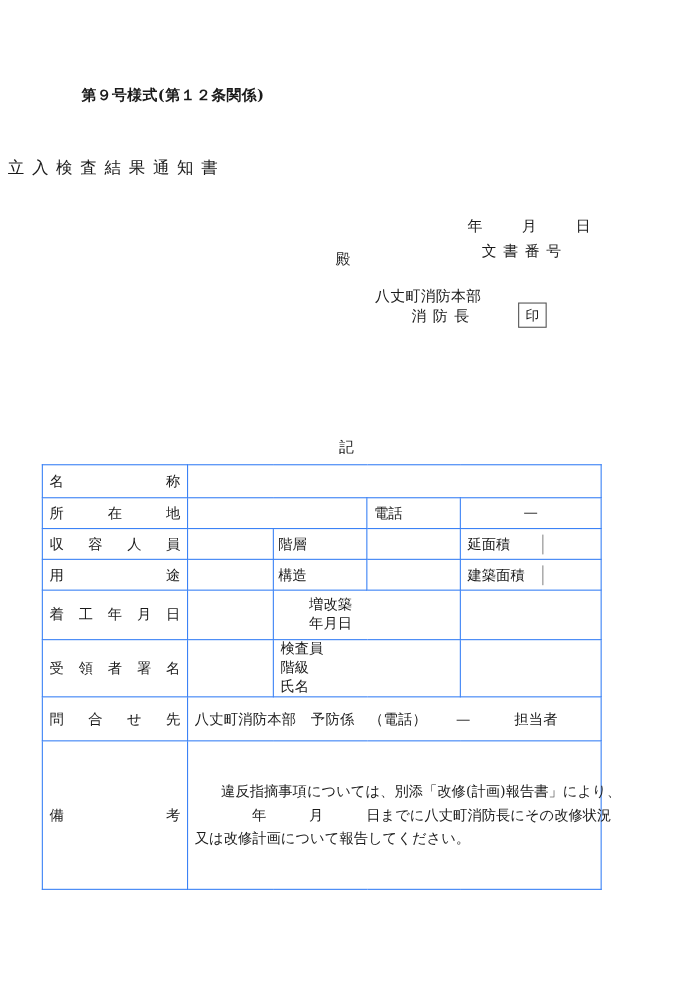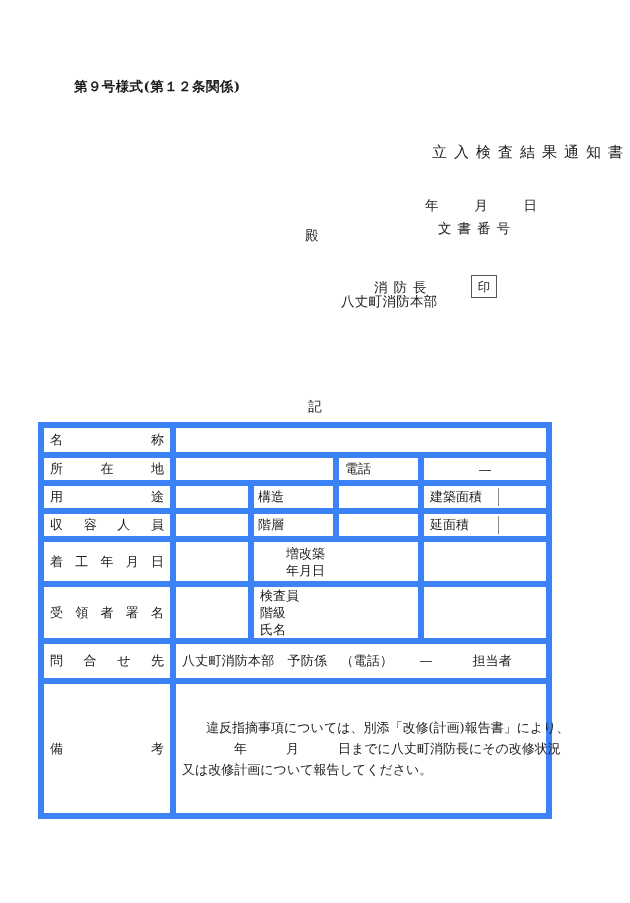--- a/index.html
+++ b/index.html
@@ -29,21 +29,21 @@
     letter-spacing: 0.4px;
     white-space: nowrap;
     font-weight: bold;
   }
 
   .doc-title {
     position: absolute;
     left: 0;
     right: 0;
     top: 143px;
-    text-align: right;
+    text-align: left;
     font-size: 15px;
     letter-spacing: 7px;
     text-indent: 7px;
     white-space: nowrap;
   }
 
   .doc-number {
     position: absolute;
     left: 432px;
     top: 172px;
@@ -73,21 +73,20 @@
     white-space: nowrap;
   }
 
   .issuer-org {
     position: absolute;
     left: 341px;
     top: 261px;
     font-size: 13.5px;
     letter-spacing: 0.3px;
     white-space: nowrap;
-    margin-top: 32px;
   }
 
   .issuer-chief {
     position: absolute;
     left: 368px;
     top: 279px;
     font-size: 13.5px;
     letter-spacing: 6px;
     text-indent: 6px;
     white-space: nowrap;
@@ -130,21 +129,21 @@
   .form-table {
     position: absolute;
     left: 38px;
     top: 422px;
     width: 508px;
     border-collapse: collapse;
     table-layout: fixed;
     font-size: 13px;
   }
   .form-table td {
-    border: 6px solid #3b82f6;
+    border: 1px solid #3b82f6;
     padding: 0 6px;
     vertical-align: middle;
   }
   .lbl {
     text-align: justify;
     text-align-last: justify;
     white-space: nowrap;
     padding: 0 10px;
   }
   .lbl-top {
@@ -213,57 +212,57 @@
       </tr>
 
       <tr style="height:28px">
         <td class="lbl">所在地</td>
         <td colspan="2"></td>
         <td>電話</td>
         <td class="dash">—</td>
       </tr>
 
       <tr style="height:28px">
+        <td class="lbl">収容人員</td>
+        <td></td>
+        <td style="padding:0 4px">
+          <span>階層</span>
+        </td>
+        <td></td>
+        <td style="padding:0">
+          <table style="width:100%;border-collapse:collapse;table-layout:fixed">
+            <tbody>
+                <tr>
+              <td style="border:none;border-right:1px solid #8a8a8a;width:62px;padding:0 6px;font-size:13px">延面積</td>
+              <td style="border:none;padding:0 6px;font-size:13px"></td>
+            </tr>
+          </tbody>
+            </table>
+        </td>
+      </tr>
+
+      <tr style="height:28px">
         <td class="lbl">用途</td>
         <td></td>
         <td style="width:46px;padding:0 4px">
           <span>構造</span>
         </td>
         <td></td>
         <td style="padding:0">
           <table style="width:100%;border-collapse:collapse;table-layout:fixed">
             <tbody>
                 <tr>
               <td style="border:none;border-right:1px solid #8a8a8a;width:62px;padding:0 6px;font-size:13px">建築面積</td>
               <td style="border:none;padding:0 6px;font-size:13px"></td>
             </tr>
           </tbody>
             </table>
         </td>
       </tr>
 
-      <tr style="height:28px">
-        <td class="lbl">収容人員</td>
-        <td></td>
-        <td style="padding:0 4px">
-          <span>階層</span>
-        </td>
-        <td></td>
-        <td style="padding:0">
-          <table style="width:100%;border-collapse:collapse;table-layout:fixed">
-            <tbody>
-                <tr>
-              <td style="border:none;border-right:1px solid #8a8a8a;width:62px;padding:0 6px;font-size:13px">延面積</td>
-              <td style="border:none;padding:0 6px;font-size:13px"></td>
-            </tr>
-          </tbody>
-            </table>
-        </td>
-      </tr>
-
       <tr style="height:45px">
         <td class="lbl">着工年月日</td>
         <td colspan="1"></td>
         <td colspan="2" class="sub-label indent">増改築
 年月日</td>
         <td></td>
       </tr>
 
       <tr style="height:50px">
         <td class="lbl lbl-top">受領者署名</td>

